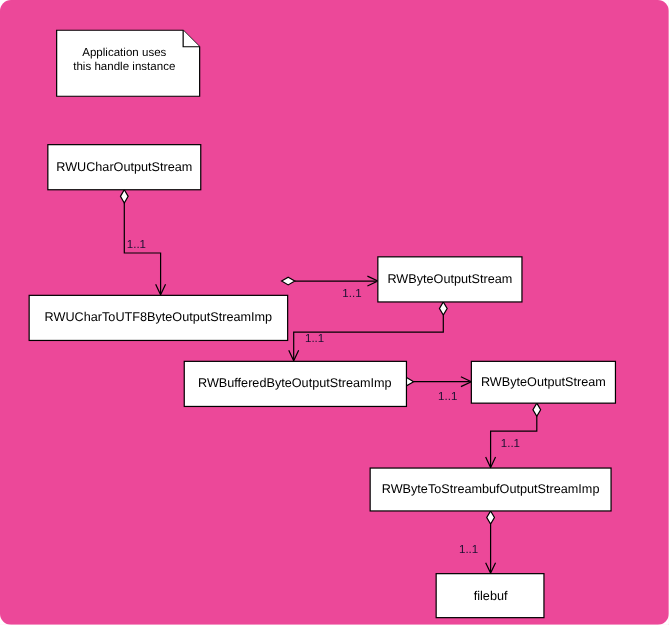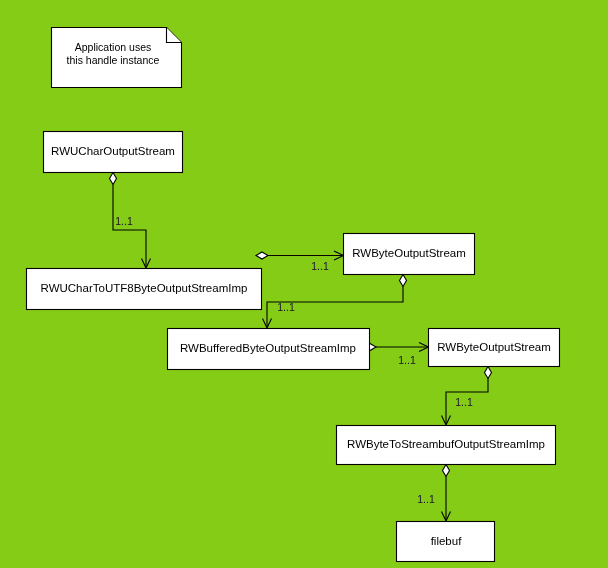--- a/index.html
+++ b/index.html
@@ -10,21 +10,22 @@
   body {
     width: 608px;
     height: 568px;
     font-family: "Liberation Sans", sans-serif;
     overflow: hidden;
   }
   #diagram-root {
     position: relative;
     width: 608px;
     height: 568px;
-    background: #84cc16;
+    background: #ec4899;
+    border-radius: 10px;
   }
   svg.diagram-canvas {
     position: absolute;
     top: 0;
     left: 0;
     width: 608px;
     height: 568px;
     display: block;
   }
   .box-rect {

